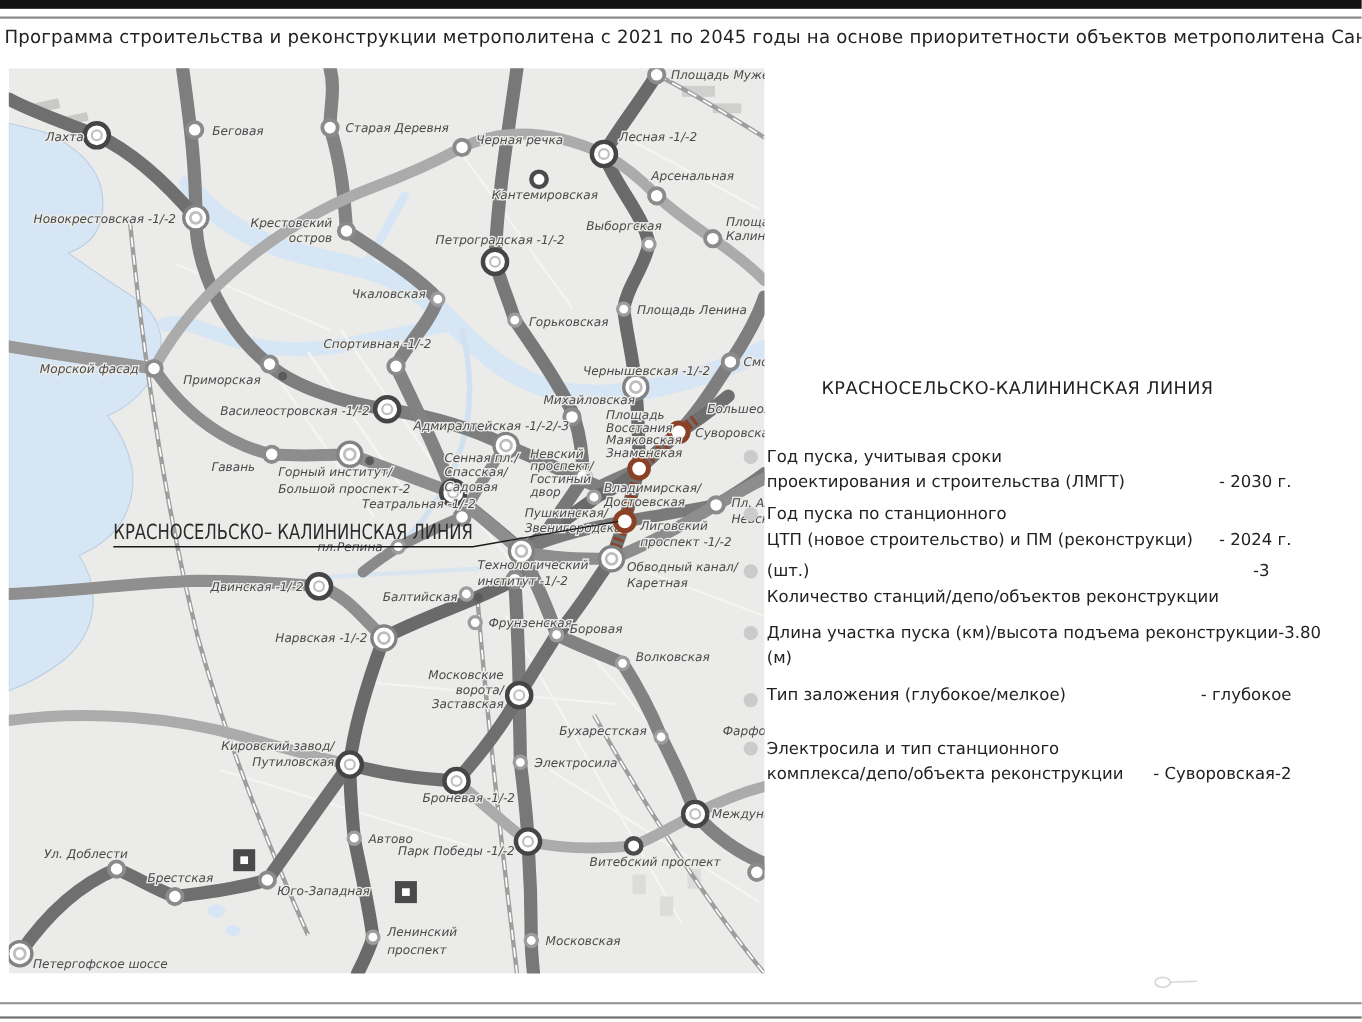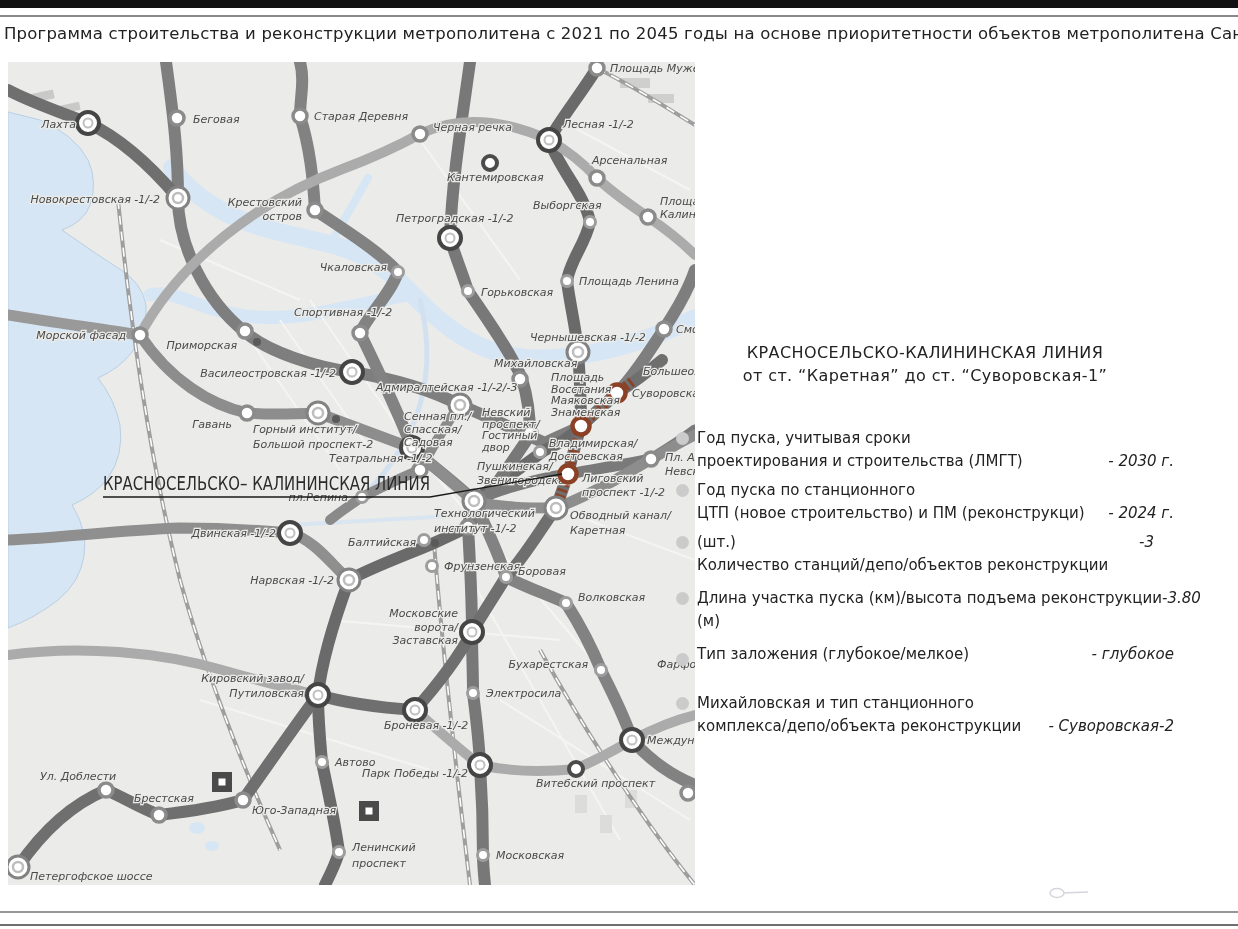--- a/index.html
+++ b/index.html
@@ -11,21 +11,21 @@
              font-size:16.5px;letter-spacing:.2px;white-space:nowrap;overflow:hidden;color:#222;}
   #map-wrap{position:absolute;left:8px;top:62px;width:687px;height:823px;}
   #map-svg{display:block;width:687px;height:823px;}
   .panel{position:absolute;left:676px;top:341px;width:498px;}
   .panel-title{ text-align:center;font-size:16px;line-height:23px;letter-spacing:.4px;color:#222;}
   .panel-items{margin-top:40px;}
   .p-item{display:flex;align-items:stretch;font-size:15px;line-height:23px;color:#222;}
   .p-bullet{flex:0 0 13px;width:13px;height:13px;border-radius:50%;background:#cbcbcb;
             margin:5px 8px 0 0;}
   .p-lines{white-space:nowrap;}
-  .p-value{margin-left:auto;white-space:nowrap;font-style:italic;}
+  .p-value{margin-left:auto;white-space:nowrap;}
   .v-first{align-self:flex-start;}
   .v-last{align-self:flex-end;}
   .footline1{position:absolute;left:0;top:911px;width:1238px;height:2px;background:#979797;}
   .footline2{position:absolute;left:0;top:924px;width:1238px;height:2px;background:#6f6f6f;}
   .watermark{position:absolute;left:1048px;top:886px;opacity:.75;}
 </style>
 </head>
 <body>
 
 <div class="topbar"></div>
@@ -254,21 +254,20 @@
         <text x="103" y="490" font-size="19" fill="#2b2b2b" textLength="327" lengthAdjust="spacingAndGlyphs" font-family="&quot;DejaVu Sans&quot;,sans-serif">КРАСНОСЕЛЬСКО– КАЛИНИНСКАЯ ЛИНИЯ</text>
         <line x1="103" y1="497" x2="430" y2="497" stroke="#1a1a1a" stroke-width="1.5"></line>
         <line x1="430" y1="497" x2="562" y2="474" stroke="#1a1a1a" stroke-width="1.3"></line>
       </g>
 </svg>
 </div>
 
 <div class="panel">
   <div class="panel-title">
     <div>КРАСНОСЕЛЬСКО-КАЛИНИНСКАЯ ЛИНИЯ</div>
-    <div>от ст. “Каретная” до ст. “Суворовская-1”</div>
   </div>
   <div class="panel-items" id="panel-items">
       <div class="p-item" style="margin-bottom: 6px;">
         <span class="p-bullet"></span>
         <div class="p-lines">
           <div>Год пуска, учитывая сроки</div>
           <div>проектирования и строительства (ЛМГТ)</div>
         </div>
         <div class="p-value v-last" style="padding-right: 0px;">- 2030 г.</div>
       </div>
@@ -299,21 +298,21 @@
       <div class="p-item" style="margin-bottom: 26px; align-items: flex-end;">
         <span class="p-bullet"></span>
         <div class="p-lines">
           <div>Тип заложения (глубокое/мелкое)</div>
         </div>
         <div class="p-value v-first" style="padding-right: 0px;">- глубокое</div>
       </div>
       <div class="p-item" style="margin-bottom: 0px;">
         <span class="p-bullet"></span>
         <div class="p-lines">
-          <div>Михайловская и тип станционного</div>
+          <div>Электросила и тип станционного</div>
           <div>комплекса/депо/объекта реконструкции</div>
         </div>
         <div class="p-value v-last" style="padding-right: 0px;">- Суворовская-2</div>
       </div>
     </div>
 </div>
 
 <svg class="watermark" width="44" height="14">
   <ellipse cx="9" cy="7" rx="7" ry="4.5" fill="none" stroke="#c8c8d2" stroke-width="1.5"></ellipse>
   <line x1="15" y1="7" x2="40" y2="6" stroke="#c8c8d2" stroke-width="1.5"></line>

